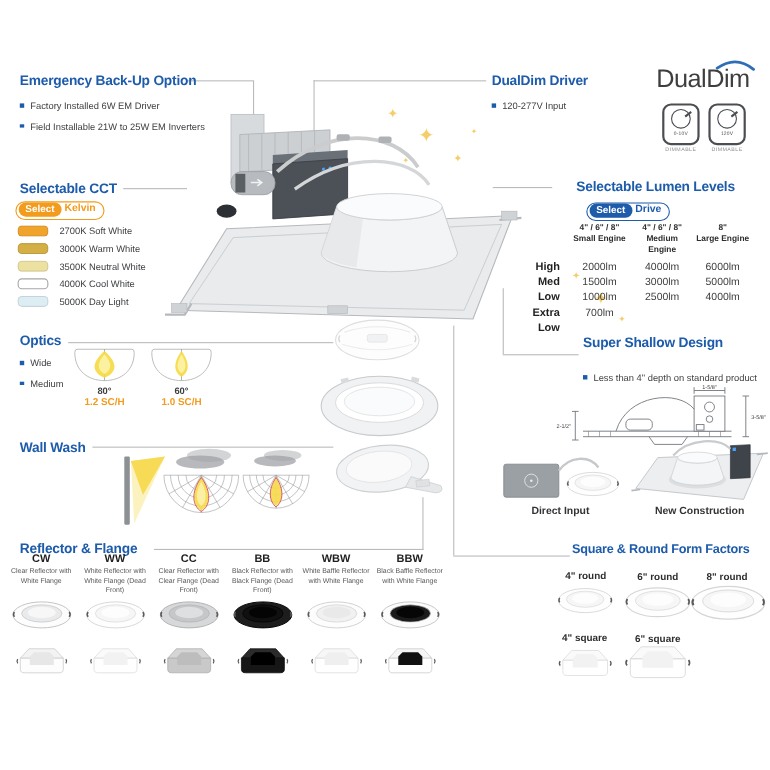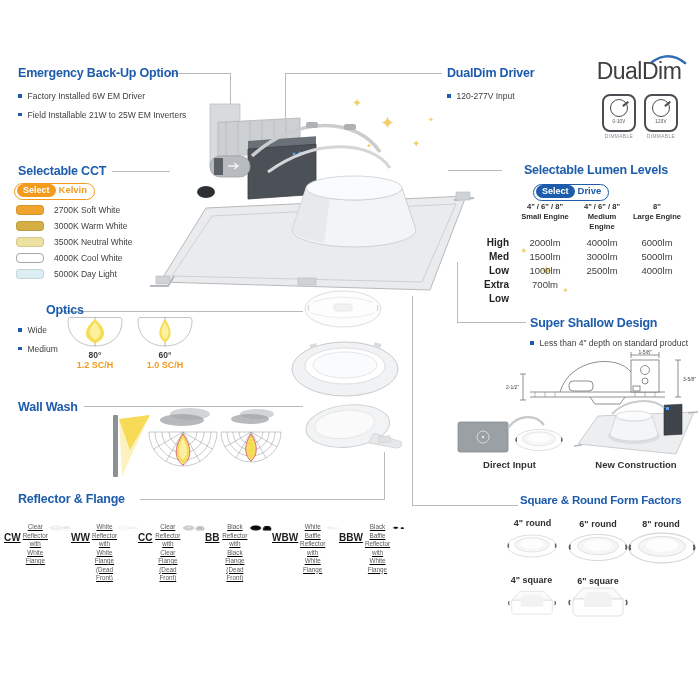--- a/index.html
+++ b/index.html
@@ -42,21 +42,21 @@
   .knob .dial{width:16px;height:16px;border:1.6px solid #4a4e52;border-radius:50%;margin-top:3px;position:relative;}
   .knob .dial::after{content:'';position:absolute;width:7px;height:1.6px;background:#4a4e52;top:3px;right:-2px;transform:rotate(-38deg);}
   .knob .klabel{font-size:4.5px;color:#4a4e52;margin-top:2px;letter-spacing:.2px;}
   .kcap{font-size:4.8px;color:#8c8c8c;letter-spacing:.4px;margin-top:2px;}
   
   .beamlbl{position:absolute;text-align:center;font-size:8.5px;color:#3c3c3c;font-weight:700;}
   .sclbl{position:absolute;text-align:center;font-size:9px;color:var(--orange);font-weight:700;}
   .cap{position:absolute;text-align:center;font-size:9.5px;font-weight:700;color:#333;}
   
   .refrow{position:absolute;left:4px;top:503px;width:402px;display:flex;}
-  .refcol{width:67px;display:flex;flex-direction:row;align-items:flex-end;text-decoration:underline;}
+  .refcol{width:67px;display:flex;flex-direction:column;align-items:center;}
   .refcol .code{font-size:10px;font-weight:700;color:#1e1e1e;margin-bottom:2px;}
   .refcol .desc{font-size:6.3px;color:#585858;line-height:1.35;text-align:center;height:22px;padding:0 2px;}
   
   .trim.cw {--flange:#fdfdfd;--cone:#e9eaeb;--open:#f7f7f7;--edge:#c2c2c2;}
   .trim.cc {--flange:#d7d8d9;--cone:#c6c7c8;--open:#dedfe0;--edge:#b0b0b0;}
   .trim.ww {--flange:#fefefe;--cone:#f6f6f6;--open:#fdfdfd;--edge:#d6d6d6;}
   .trim.bb {--flange:#1d1d1d;--cone:#101010;--open:#040404;--edge:#000000;}
   .trim.wbw{--flange:#fdfdfd;--cone:#f1f1f1;--open:#e9e9e9;--edge:#d0d0d0;}
   .trim.bbw{--flange:#fcfcfc;--cone:#1b1b1b;--open:#060606;--edge:#c6c6c6;}
   
@@ -284,21 +284,21 @@
   </svg>
   <svg class="abs" style="left:303px;top:400px;" width="100" height="55" viewBox="0 0 100 55">
     <g transform="rotate(-6 45 28)">
       <ellipse cx="45" cy="26" rx="42" ry="21" fill="#f2f3f4" stroke="#cdd0d2" stroke-width="1"></ellipse>
       <ellipse cx="42" cy="24" rx="30" ry="14" fill="#fafafb" stroke="#e2e3e5" stroke-width="0.8"></ellipse>
       <path d="M70,36 L96,47 Q99,53 91,53 L64,45 Z" fill="#e6e8ea" stroke="#cfd2d4" stroke-width="0.8"></path>
       <rect x="74" y="40" width="12" height="6" fill="#dfe1e3" stroke="#c9cccf" stroke-width="0.5"></rect>
     </g>
   </svg>
 
-  <div class="h" style="left:18px;top:303px;margin-left:28px;">Optics</div>
+  <div class="h" style="left:18px;top:303px;">Optics</div>
   <div class="bullets" style="left:18px;top:324px;width:60px;">
     <div class="bullet">
         <span class="dot"></span>
         <span>Wide</span>
       </div>
     <div class="bullet">
         <span class="dot"></span>
         <span>Medium</span>
       </div>
   </div>
@@ -312,21 +312,21 @@
     <path d="M4,1.5 H54 Q56,1.5 56,4.5 C56,21 44,30 29,30 C14,30 2,21 2,4.5 Q2,1.5 4,1.5 Z" fill="#fff" stroke="#bcbcbc" stroke-width="0.9"></path>
     <line x1="29" y1="1.5" x2="29" y2="30" stroke="#9a9a9a" stroke-width="0.7"></line>
     <path d="M29,3 C22.5,12 20.5,21 29,26.5 C37.5,21 35.5,12 29,3 Z" fill="#f5d940" opacity="0.9"></path>
     <path d="M29,6 C25,13 23.5,19 29,23.5 C34.5,19 33,13 29,6 Z" fill="#fbf1a0"></path>
   </svg>
   <div class="beamlbl" style="left:66px;top:350px;width:58px;">80°</div>
   <div class="beamlbl" style="left:136px;top:350px;width:58px;">60°</div>
   <div class="sclbl" style="left:66px;top:360px;width:58px;">1.2 SC/H</div>
   <div class="sclbl" style="left:136px;top:360px;width:58px;">1.0 SC/H</div>
 
-  <div class="h" style="left:530px;top:316px;">Super Shallow Design</div>
+  <div class="h" style="left:530px;top:304px;">Super Shallow Design</div>
   <div class="bullets" style="left:530px;top:337px;width:170px;">
     <div class="bullet">
         <span class="dot"></span>
         <span>Less than 4" depth on standard product</span>
       </div>
   </div>
   <svg class="abs" style="left:505px;top:348px;" width="195" height="65" viewBox="0 0 195 65" fill="none" stroke="#70747a" stroke-width="0.8">
     <line x1="25" y1="44" x2="160" y2="44"></line>
     <line x1="25" y1="49" x2="160" y2="49"></line>
     <path d="M85,49 L90,56 H115 L120,49"></path>

